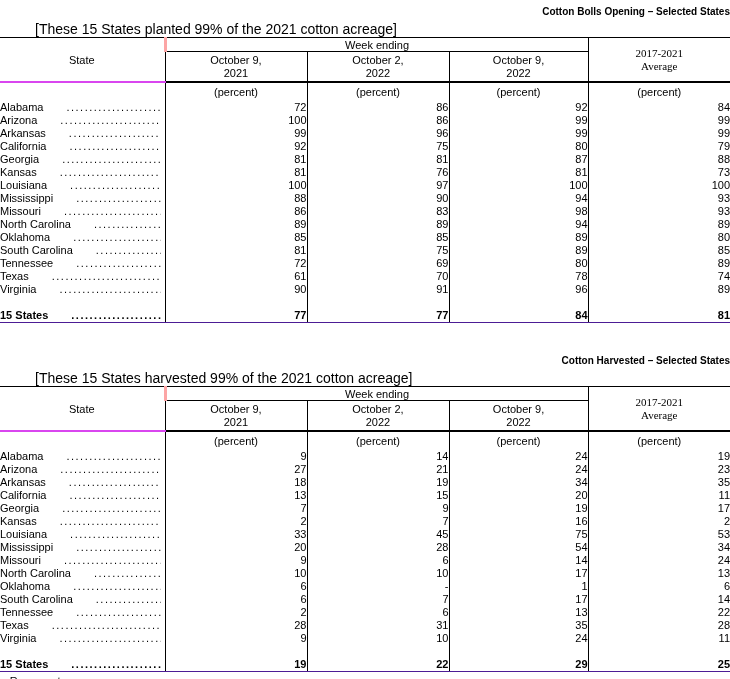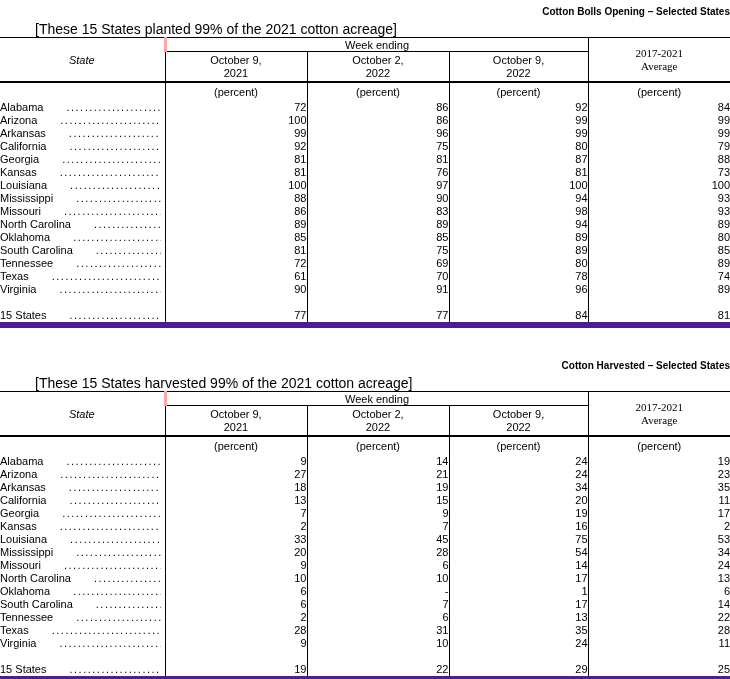--- a/index.html
+++ b/index.html
@@ -14,22 +14,22 @@
   }
   .subtitle {
     font-size:14px; margin:3px 0 2px 3px; line-height:12px;padding-left:32px;
   }
   .crop-table {
     width:730px; border-collapse:collapse; table-layout:fixed;
     border-top:1px solid #000; font-size:11px;
   }
   .crop-table th, .crop-table td { padding:0; font-weight:normal; }
   .state-h {
-    border-right:1px solid #000; border-bottom:2px solid #000000;
-    vertical-align:middle; text-align:center;font-style:italic;
+    border-right:1px solid #000; border-bottom:2px solid #d946ef;
+    vertical-align:middle; text-align:center;
   }
   .week-h {
     border-left:3px solid #fca5a5; border-bottom:1px solid #000;
     text-align:center; height:13px; vertical-align:middle;
   }
   .avg-h {
     border-left:1px solid #000; border-bottom:2px solid #000;
     text-align:center; vertical-align:middle;
     white-space:pre-line; line-height:13px;font-family:Liberation Serif, serif;
   }
@@ -45,21 +45,21 @@
     border-left:1px solid #000; text-align:right; padding-right:20px;
   }
   .state-cell { padding-left:6px; }
   .state-flex { display:flex; align-items:baseline; overflow:hidden; margin-right:4px;gap:20px; }
   .state-name { white-space:nowrap; padding-right:3px; }
   .dots { flex:1; overflow:hidden; white-space:nowrap; }
   .dots::after {
     content:"......................................................................................";
     letter-spacing:1.5px;
   }
-  tr.bottom td { border-bottom:6px solid #4c1d95; }
+  tr.bottom td { border-bottom:1px solid #4c1d95;font-weight:bold; }
   .section-2 .title { margin-top:30px; }
   .footnote { font-size:11px; margin:3px 0 0 3px; line-height:12px; }
 </style>
 </head>
 <body>
 
 <section class="report section-1">
   <h1 class="title">Cotton Bolls Opening – Selected States</h1>
   <div class="subtitle">[These 15 States planted 99% of the 2021 cotton acreage]</div>
   <table class="crop-table">

